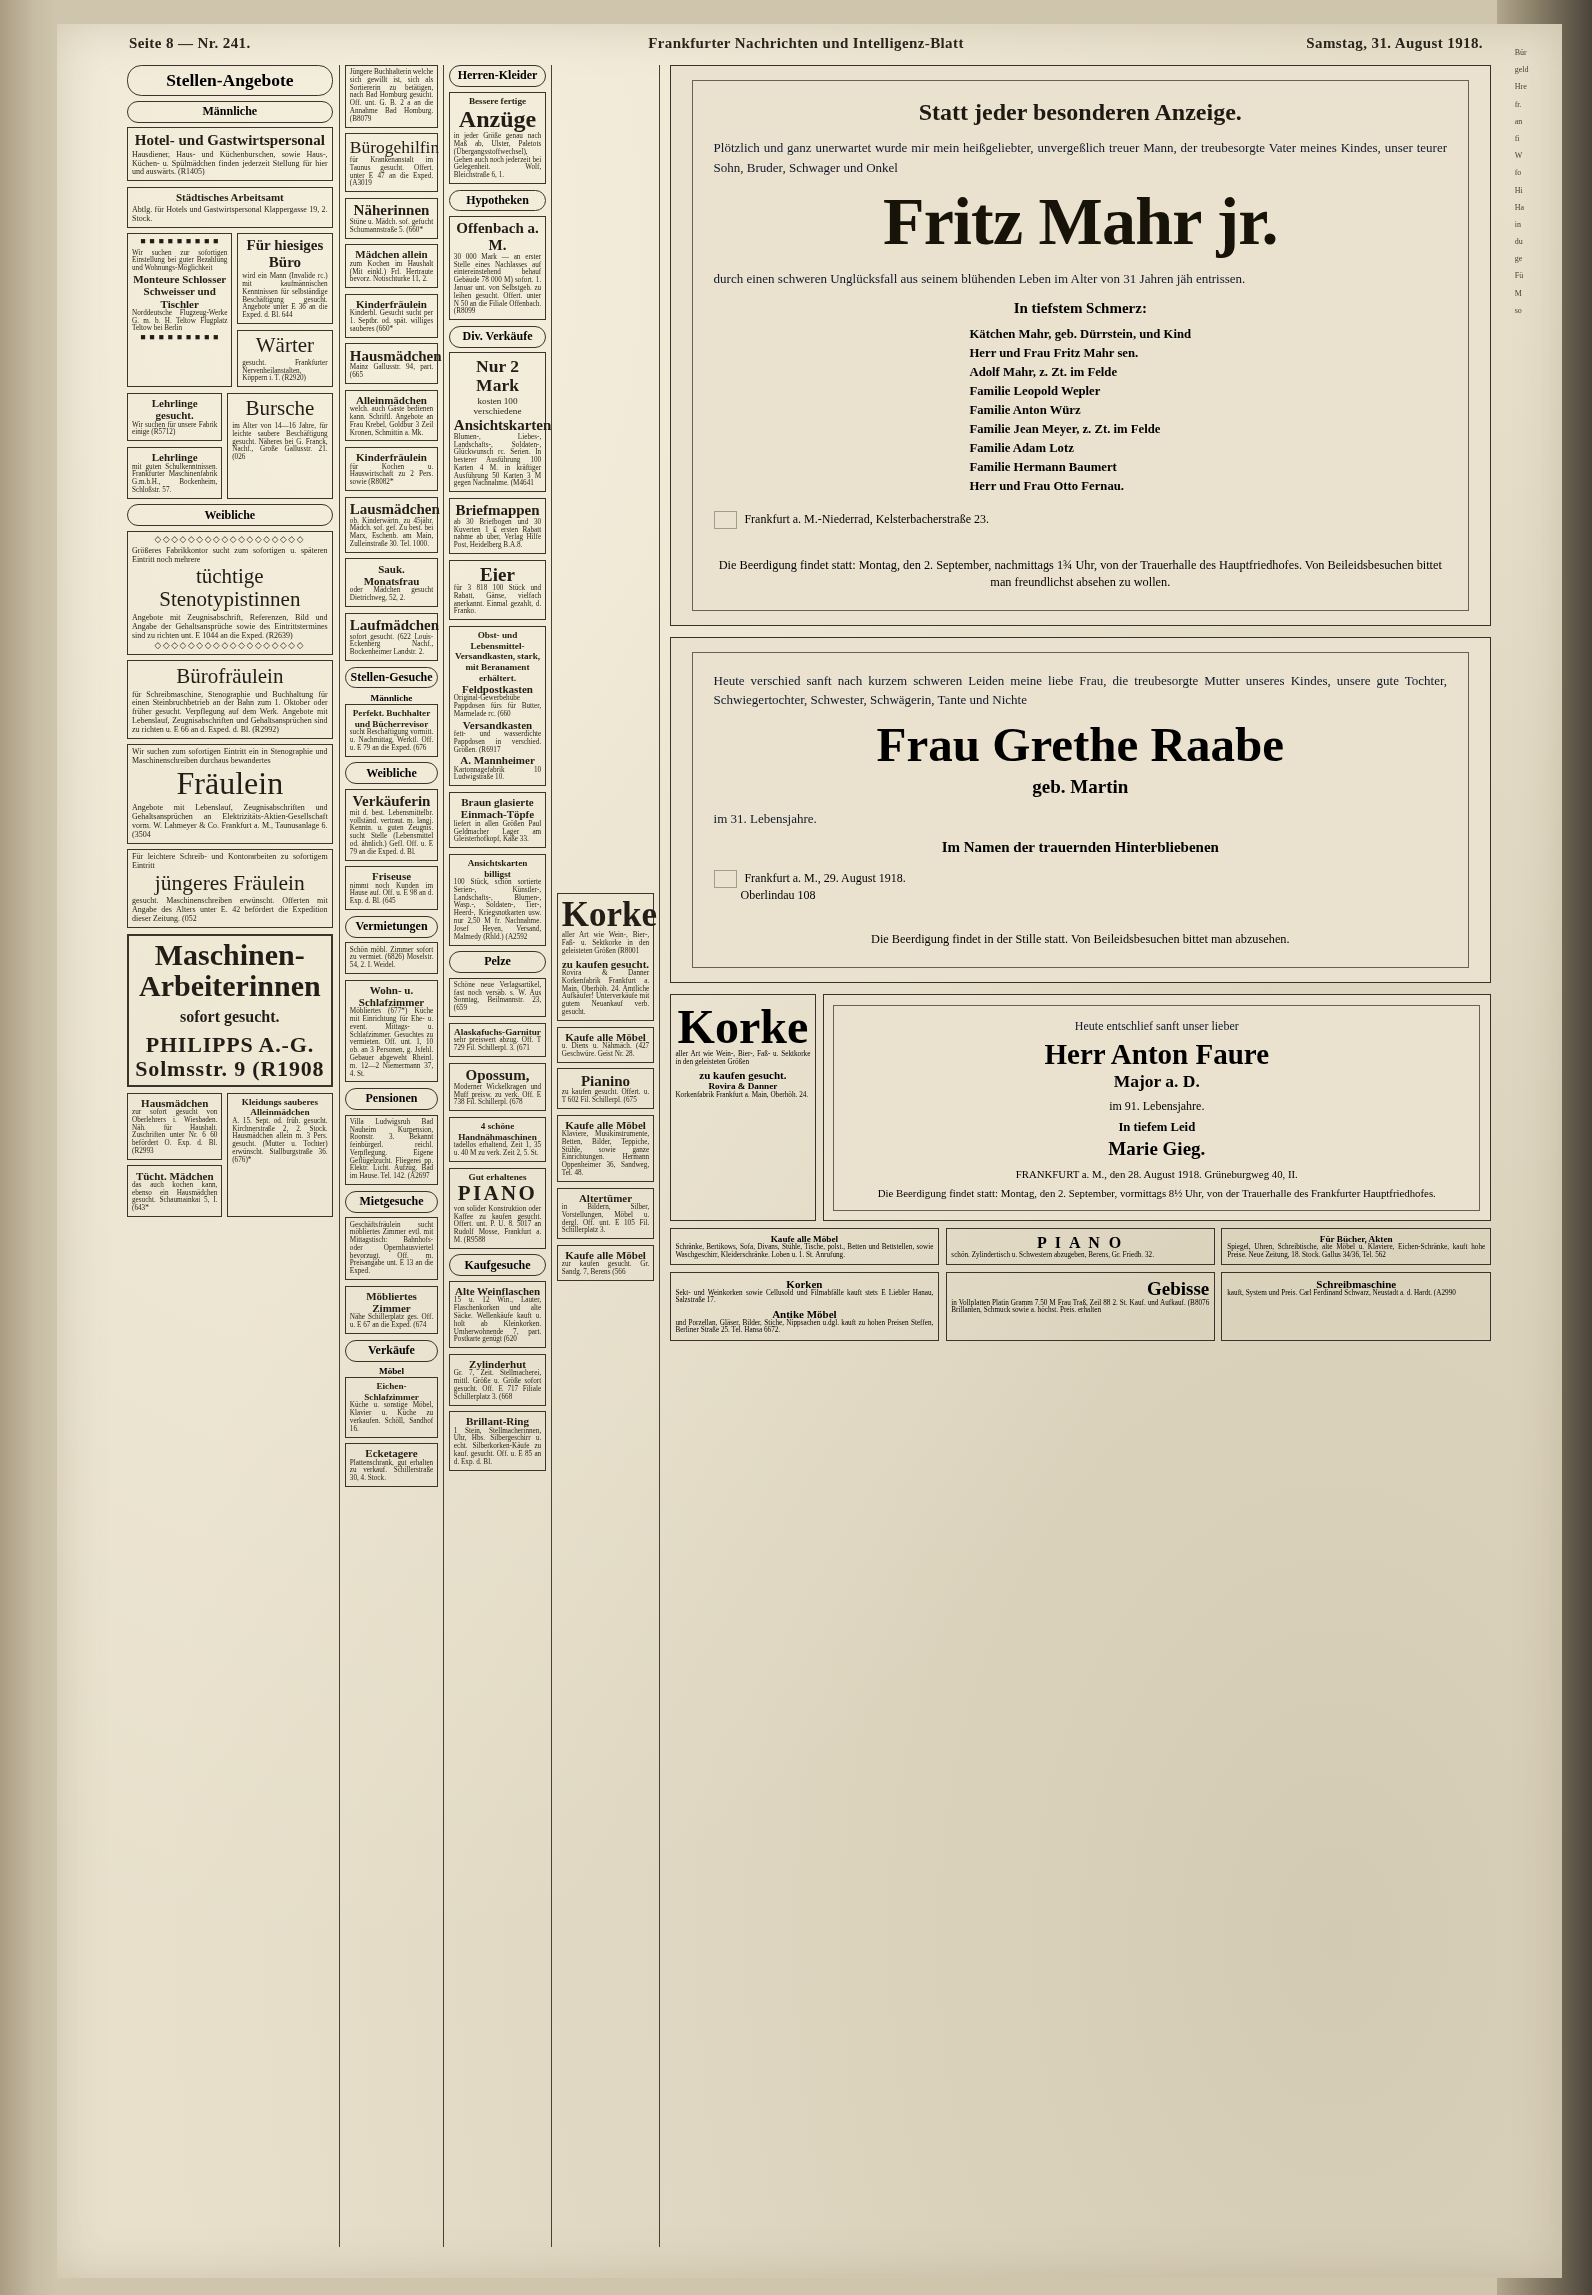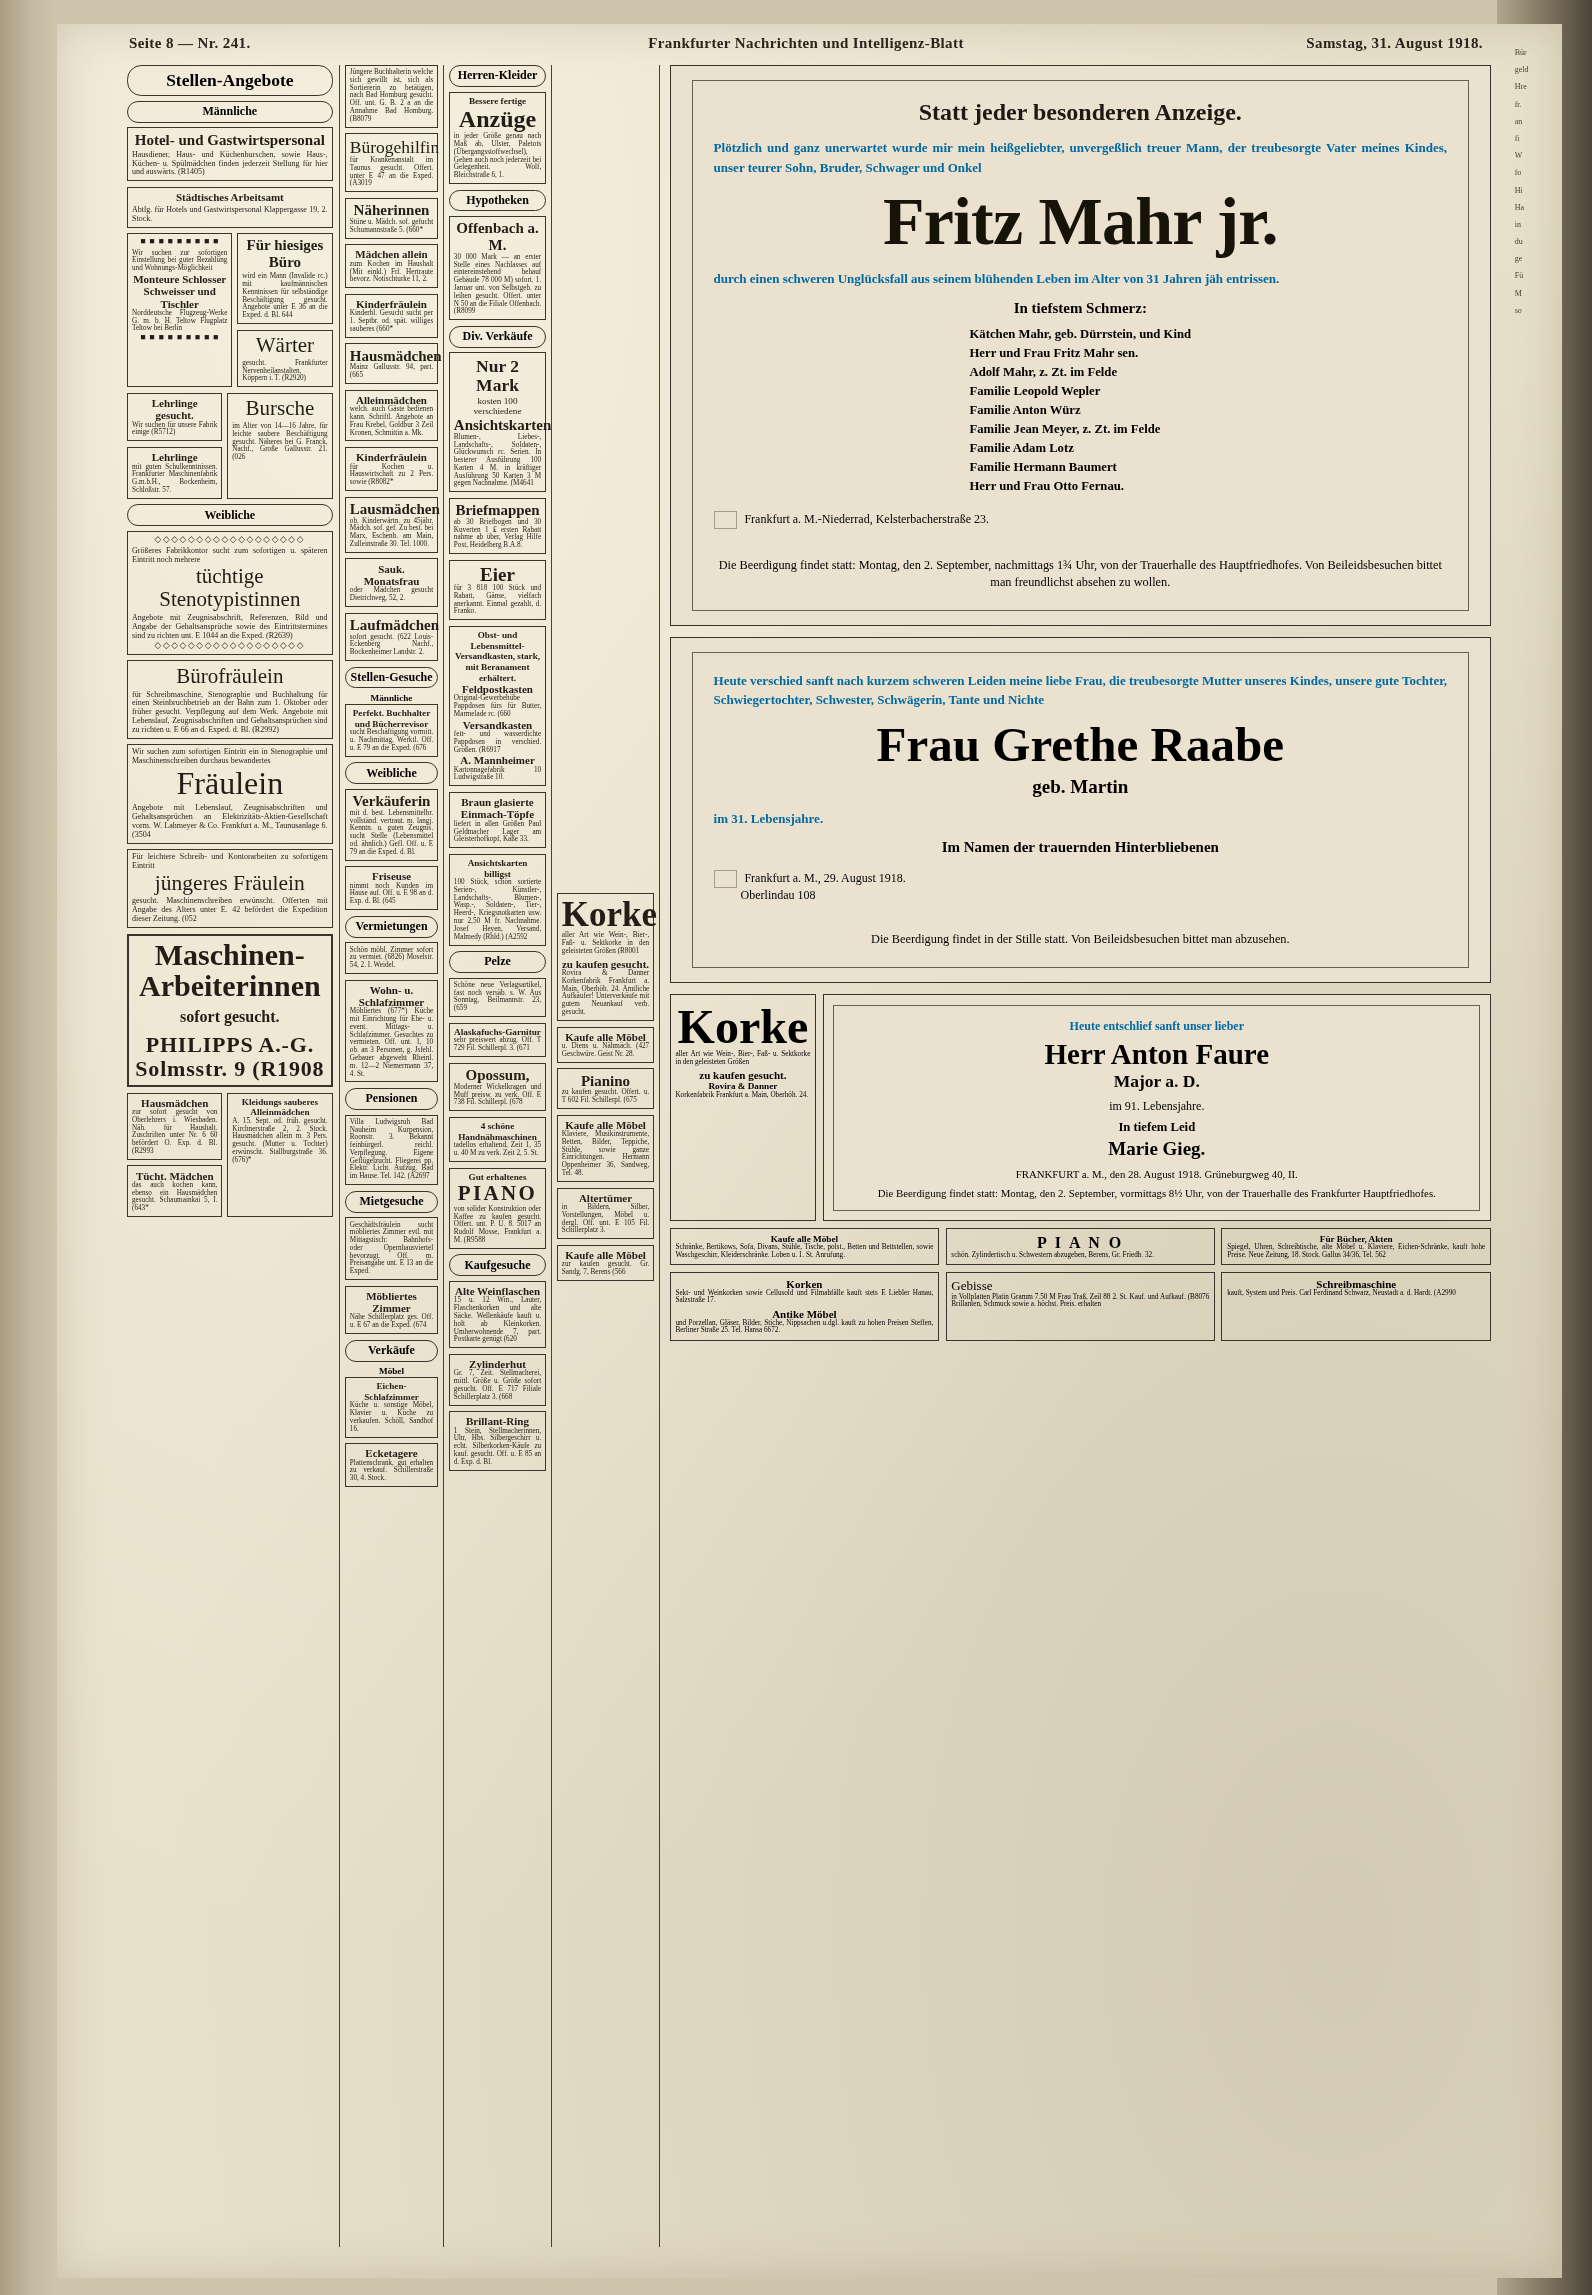--- a/index.html
+++ b/index.html
@@ -69,21 +69,21 @@
   .ornament{letter-spacing:1.6px;font-size:8.8px;}
   .sq{letter-spacing:0.8px;font-size:8.8px;}
   .twocol{display:flex;gap:4.8px;}
   .twocol>div{flex:1;}
   
   .ob{
     border:1.6px solid #3a3229;background:#eae2ce;margin-bottom:11px;padding:14.3px 21px;
   }
   .ob-inner{border:0.8px solid #6a6152;padding:17.5px 21px;}
   .ob h2{margin:0 0 12.7px 0;font-size:24px;text-align:center;font-weight:bold;color:#1e1a13;}
-  .ob p{margin:0 0 9.6px 0;font-size:13px;line-height:1.5;text-align:justify;color:#0369a1;font-weight:bold;}
+  .ob p{margin:0 0 9.6px 0;font-size:13px;line-height:1.5;text-align:justify;color:#0f172a;}
   .ob .bigname{
     font-size:68px;font-weight:bold;text-align:center;letter-spacing:-0.8px;
     margin:9.6px 0 14.3px 0;line-height:1;color:#171309;
   }
   .ob .bigname2{
     font-size:49px;font-weight:bold;text-align:center;margin:8px 0 4.8px 0;line-height:1.05;
   }
   .ob .sub{font-size:19px;text-align:center;font-weight:bold;margin:0 0 11px 0;}
   .ob .mid{font-size:15px;text-align:center;font-weight:bold;margin:11px 0 8px 0;}
   .ob .names{font-size:12.7px;line-height:1.5;margin:0 auto;width:max-content;text-align:left;font-weight:bold;}
@@ -509,21 +509,21 @@
         </div>
 
         <div class="bottomrow" style="margin-top:6.4px">
           <div class="bcol" style="flex:1">
             <div class="md b center">Korken</div>
             <div class="xtiny">Sekt- und Weinkorken sowie Cellusold und Filmabfälle kauft stets E Liebler Hanau, Salzstraße 17.</div>
             <div class="md b center mt2">Antike Möbel</div>
             <div class="xtiny">und Porzellan, Gläser, Bilder, Stiche, Nippsachen u.dgl. kauft zu hohen Preisen Steffen, Berliner Straße 25.  Tel. Hansa 6672.</div>
           </div>
           <div class="bcol" style="flex:1">
-            <div style="font-size:13px;font-weight:normal;text-align:left">Gebisse</div>
+            <div style="font-size:19px;font-weight:bold;text-align:right">Gebisse</div>
             <div class="xtiny">in Vollplatten Platin Gramm 7.50 M  Frau Traß, Zeil 88  2. St.  Kauf. und Aufkauf. (B8076 Brillanten, Schmuck sowie a. höchst. Preis. erhalten</div>
           </div>
           <div class="bcol" style="flex:1">
             <div class="md b center">Schreibmaschine</div>
             <div class="xtiny">kauft, System und Preis. Carl Ferdinand Schwarz, Neustadt a. d. Hardt.   (A2990</div>
           </div>
         </div>
 
       </div>
     </div>

